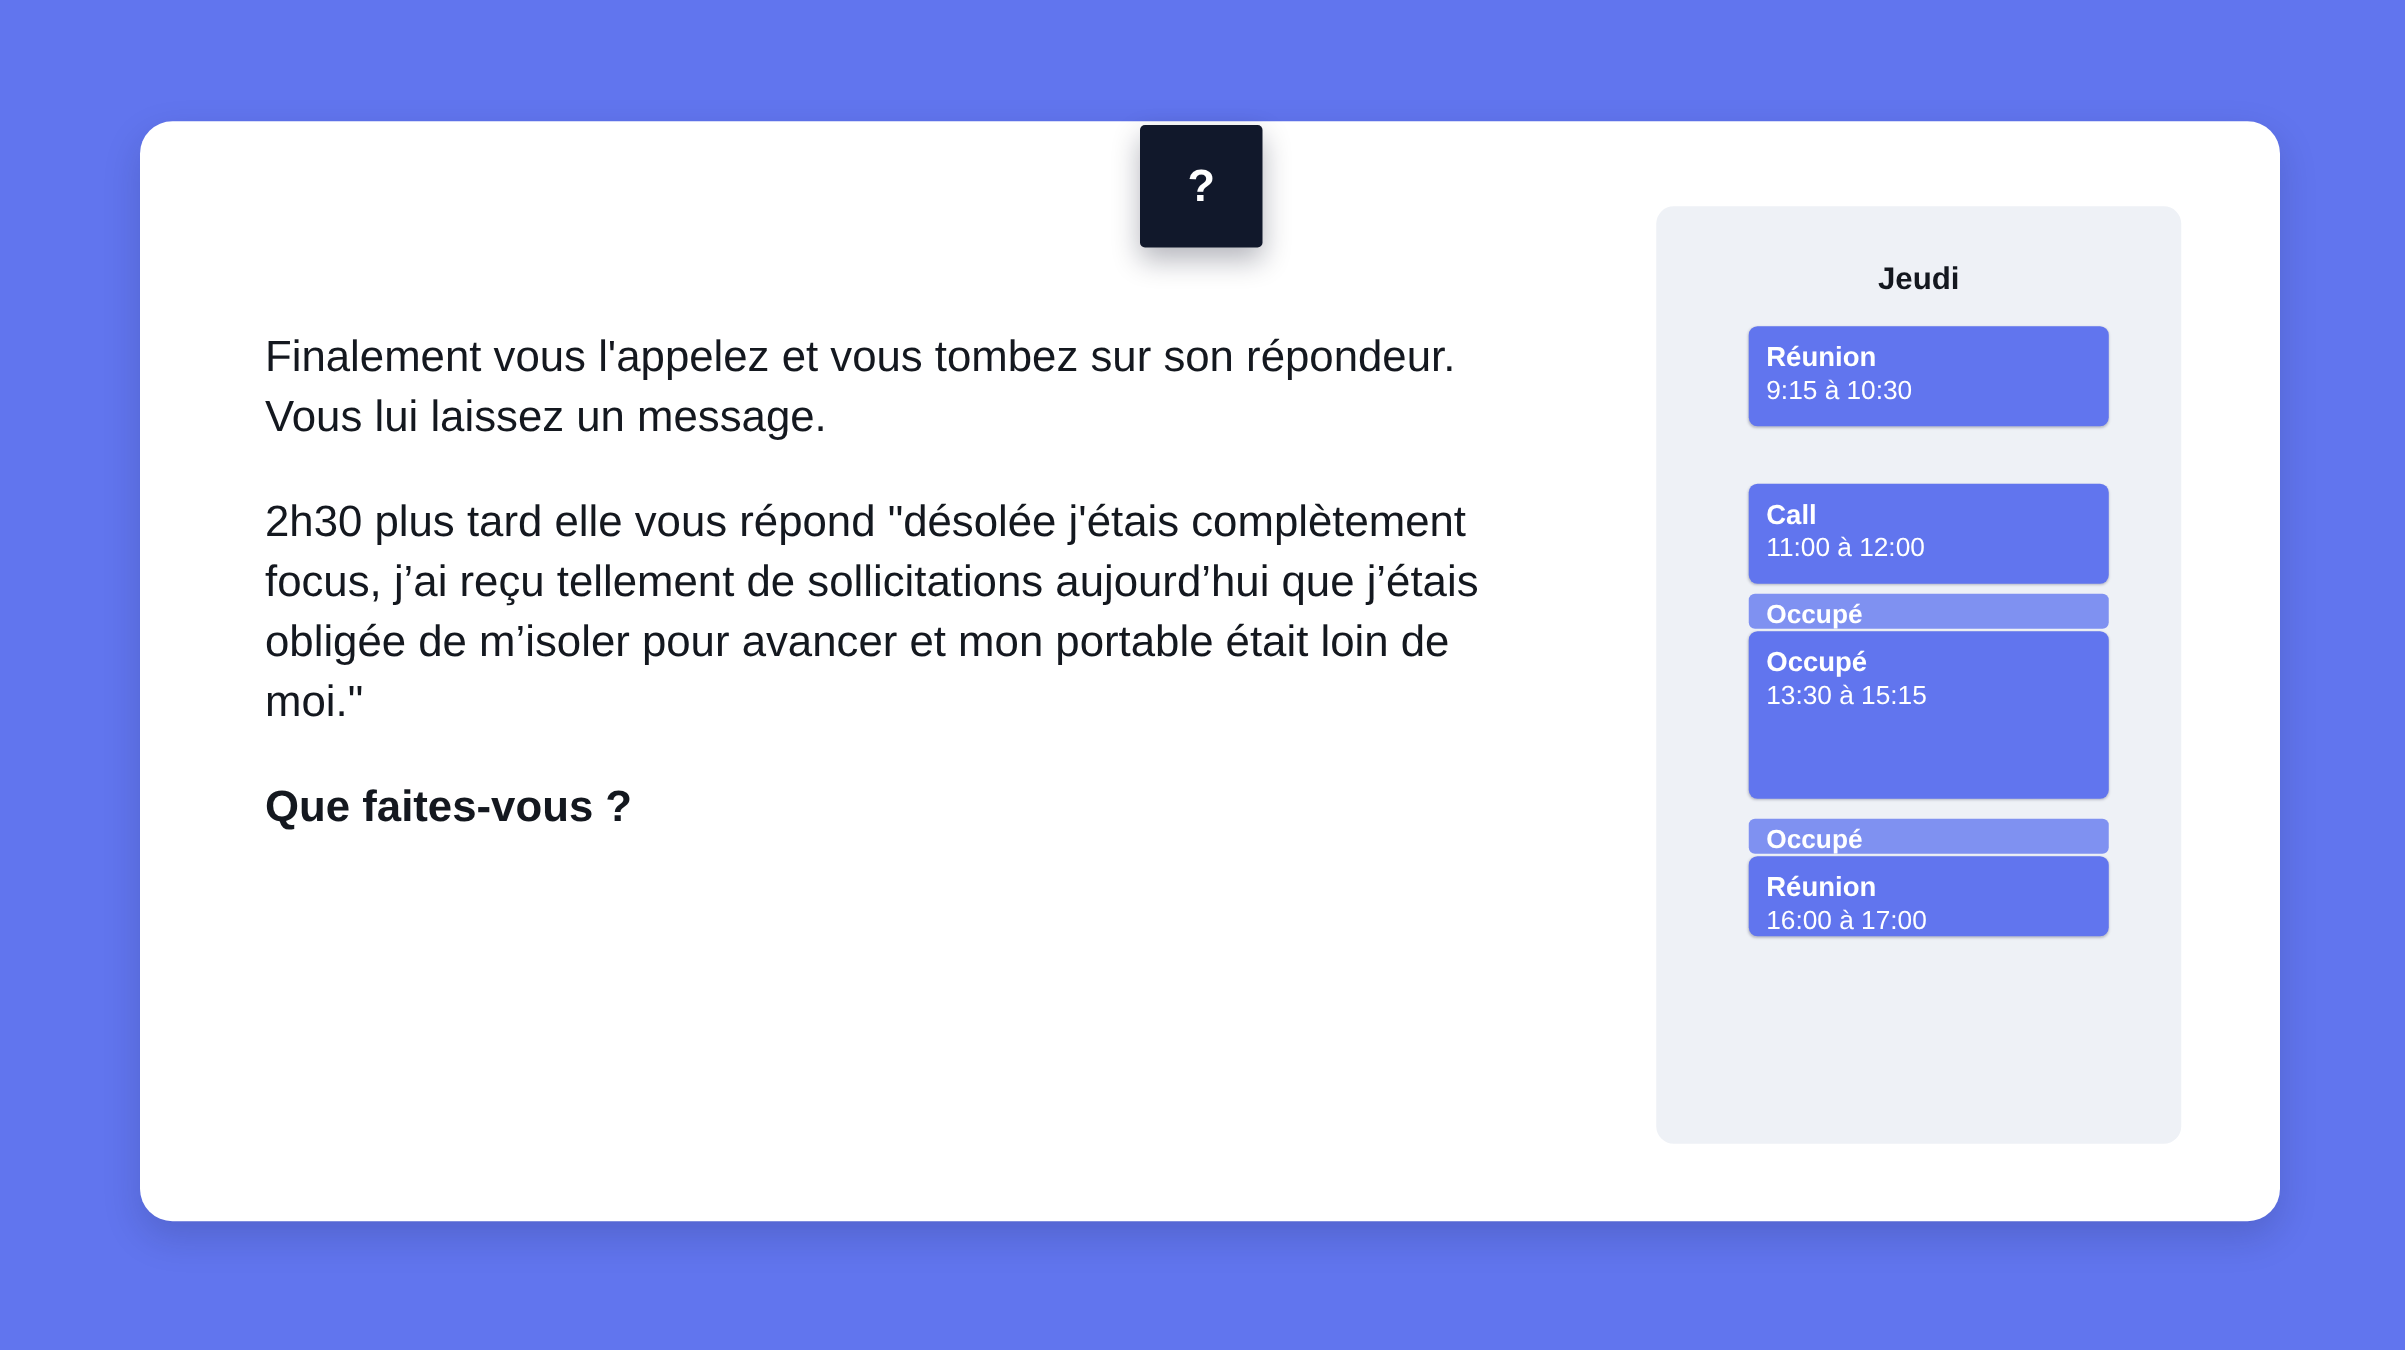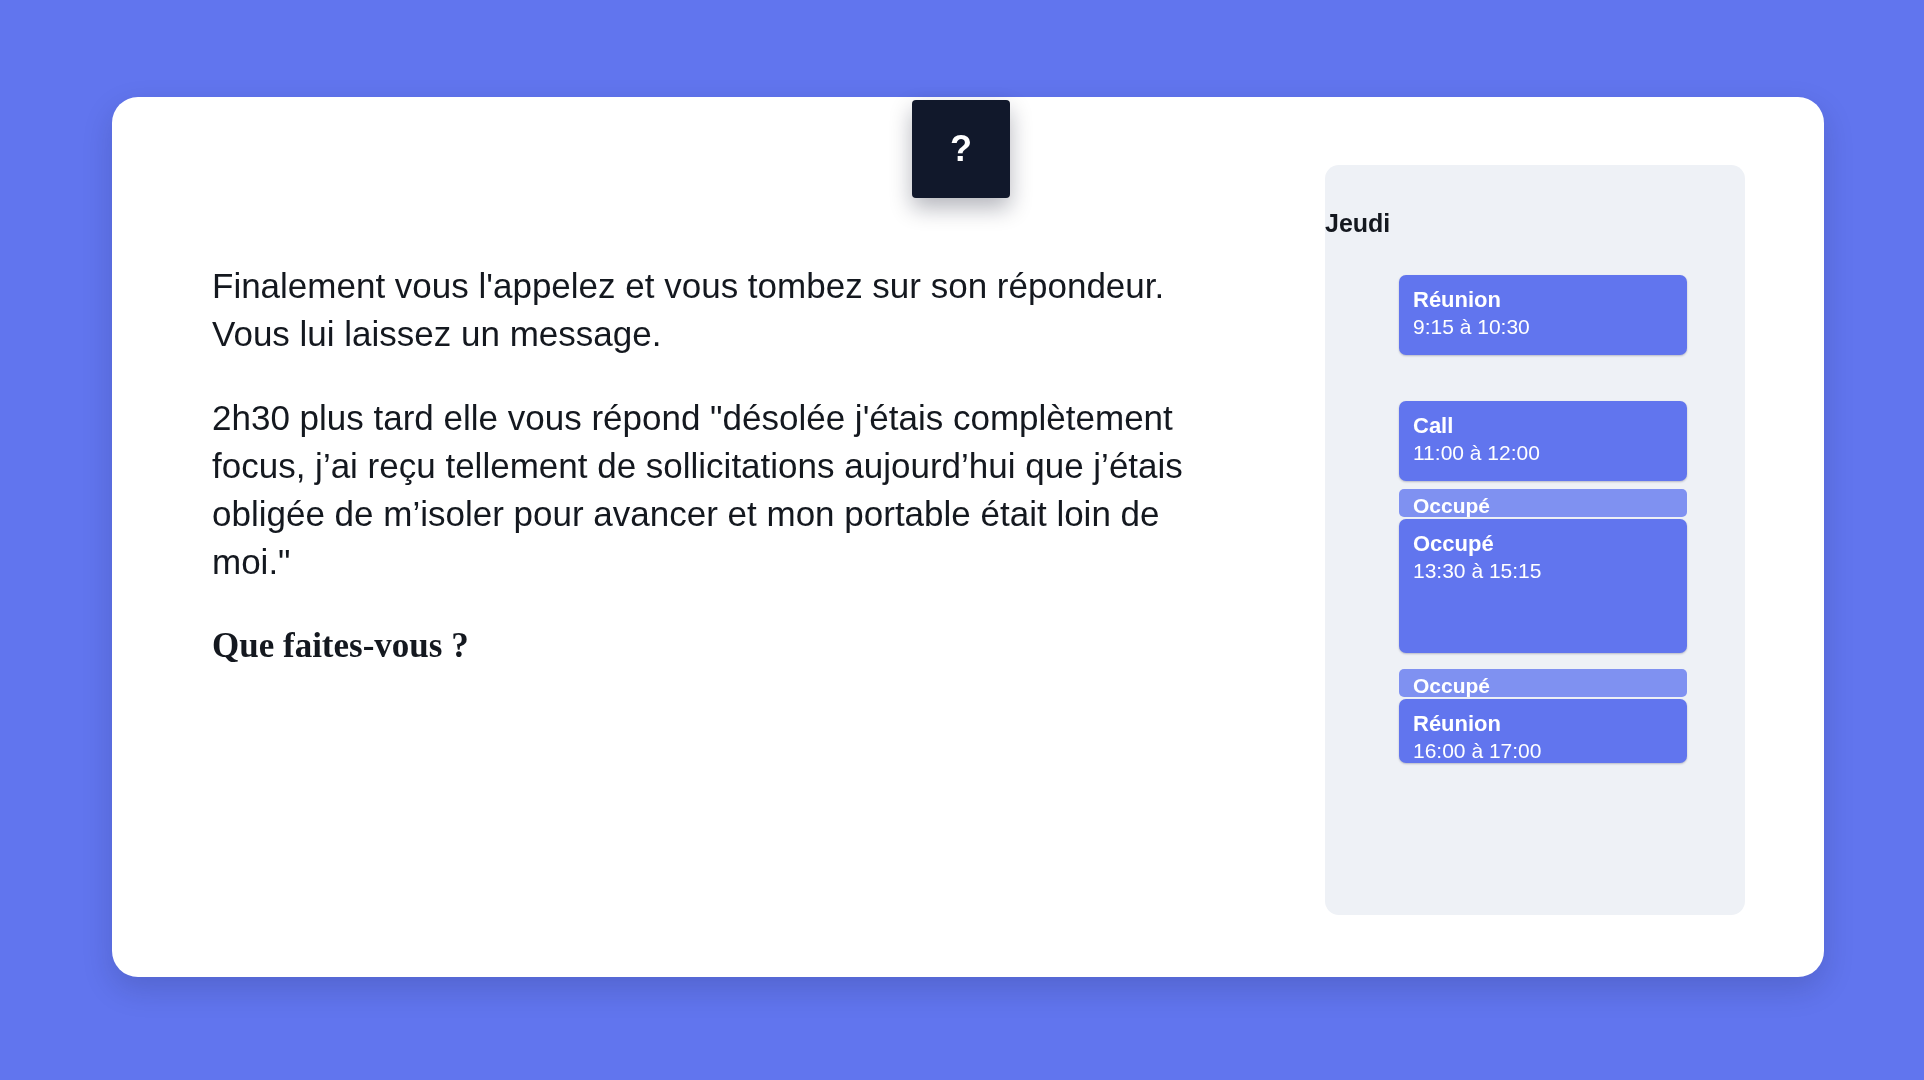--- a/index.html
+++ b/index.html
@@ -60,46 +60,46 @@
     width: 1030px;
     color: #14181f;
     font-size: 35px;
     line-height: 48px;
   }
   .story p {
     margin: 0 0 36px 0;
   }
   .story p:last-child {
     margin-bottom: 0;
-    font-family: Liberation Serif, serif;
   }
   .story .q {
     font-weight: bold;
   }
 
   .agenda {
     position: absolute;
     left: 1325px;
     top: 165px;
     width: 420px;
     height: 750px;
     background: #eef1f6;
     border-radius: 14px;
   }
   .agenda-title {
     margin-top: 44px;
+    text-align: center;
     font-size: 25px;
     font-weight: bold;
     color: #14181f;
   }
 
   .events {
     position: absolute;
     left: 74px;
-    top: 110px;
+    top: 96px;
     width: 288px;
   }
 
   .event {
     position: relative;
     background: #6175ee;
     border-radius: 7px;
     color: #ffffff;
     box-sizing: border-box;
     padding: 12px 14px 0 14px;

